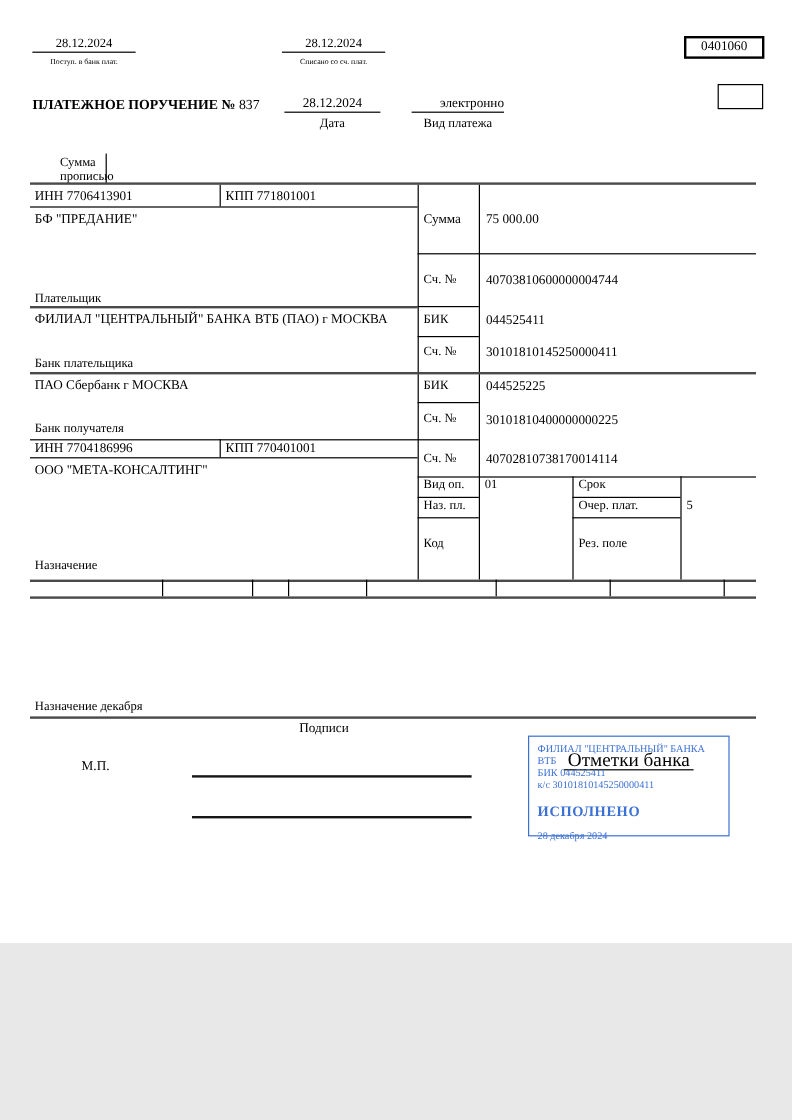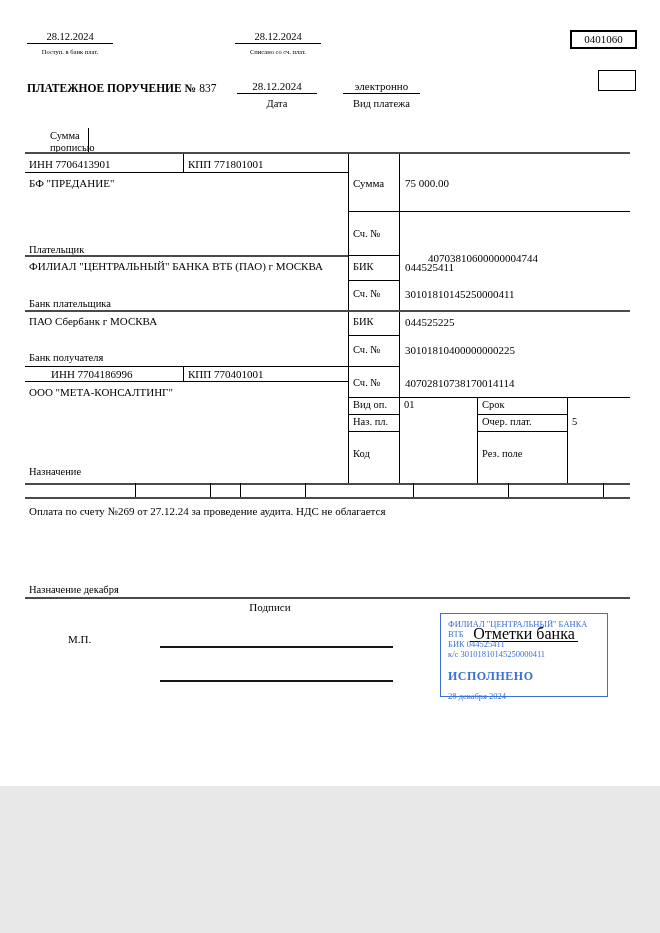--- a/index.html
+++ b/index.html
@@ -48,21 +48,21 @@
 
   <div class="box" style="left:570px;top:30px;width:63px;height:15px;font-size:11px;line-height:15px;">0401060</div>
 
   <div class="title" style="left:27px;top:82px;">
     <span>ПЛАТЕЖНОЕ ПОРУЧЕНИЕ №</span><span class="num">837</span>
   </div>
 
   <div class="ubox2" style="left:237px;top:80px;width:80px;">28.12.2024</div>
   <div class="ctr" style="left:237px;top:98px;width:80px;">Дата</div>
 
-  <div class="ubox2" style="left:343px;top:80px;width:77px;">электронно</div>
+  <div class="ubox2" style="left:343px;top:80px;width:77px;text-align:right;">электронно</div>
   <div class="ctr" style="left:330px;top:98px;width:103px;">Вид платежа</div>
 
   <div class="box" style="left:598px;top:70px;width:36px;height:19px;border-width:1.5px;"></div>
 
   <i class="vl" style="left:88px;top:128px;height:25px;"></i>
   <div class="t t10" style="left:27px;top:130px;width:56px;white-space:normal;line-height:11.5px;margin-left:23px;">Сумма прописью</div>
   <i class="hl thick" style="left:25px;top:152px;width:605px;"></i>
 
   <i class="vl" style="left:183px;top:154px;height:18px;"></i>
   <i class="vl" style="left:183px;top:366px;height:15px;"></i>
@@ -91,30 +91,30 @@
   <div class="t" style="left:188px;top:158px;">КПП 771801001</div>
   <div class="t" style="left:29px;top:177px;">БФ "ПРЕДАНИЕ"</div>
   <div class="t t10" style="left:29px;top:244px;">Плательщик</div>
 
   <div class="t" style="left:29px;top:260px;">ФИЛИАЛ "ЦЕНТРАЛЬНЫЙ" БАНКА ВТБ (ПАО) г МОСКВА</div>
   <div class="t t10" style="left:29px;top:298px;">Банк плательщика</div>
 
   <div class="t" style="left:29px;top:315px;">ПАО Сбербанк г МОСКВА</div>
   <div class="t t10" style="left:29px;top:352px;">Банк получателя</div>
 
-  <div class="t" style="left:29px;top:368px;margin-left:22px;">ИНН 7704186996</div>
+  <div class="t" style="left:29px;top:368px;">ИНН 7704186996</div>
   <div class="t" style="left:188px;top:368px;">КПП 770401001</div>
   <div class="t" style="left:29px;top:386px;">ООО "МЕТА-КОНСАЛТИНГ"</div>
   <div class="t t10" style="left:29px;top:466px;">Назначение</div>
 
   <div class="t" style="left:353px;top:177px;">Сумма</div>
   <div class="t" style="left:405px;top:177px;">75 000.00</div>
 
   <div class="t t10" style="left:353px;top:228px;">Сч. №</div>
-  <div class="t" style="left:428px;top:228px;margin-top:24px;">40703810600000004744</div>
+  <div class="t" style="left:405px;top:228px;">40703810600000004744</div>
 
   <div class="t t10" style="left:353px;top:261px;">БИК</div>
   <div class="t" style="left:405px;top:261px;">044525411</div>
 
   <div class="t t10" style="left:353px;top:288px;">Сч. №</div>
   <div class="t" style="left:405px;top:288px;">30101810145250000411</div>
 
   <div class="t t10" style="left:353px;top:316px;">БИК</div>
   <div class="t" style="left:405px;top:316px;">044525225</div>
 
@@ -137,21 +137,20 @@
 
   <i class="vl" style="left:135px;top:483px;height:14px;"></i>
   <i class="vl" style="left:210px;top:483px;height:14px;"></i>
   <i class="vl" style="left:240px;top:483px;height:14px;"></i>
   <i class="vl" style="left:305px;top:483px;height:14px;"></i>
   <i class="vl" style="left:413px;top:483px;height:14px;"></i>
   <i class="vl" style="left:508px;top:483px;height:14px;"></i>
   <i class="vl" style="left:603px;top:483px;height:14px;"></i>
   <i class="hl thick" style="left:25px;top:497px;width:605px;"></i>
 
-  <div class="t" style="left:29px;top:505px;">Оплата по счету №269 от 27.12.24 за проведение аудита. НДС не облагается</div>
   <div class="t t10" style="left:29px;top:584px;">Назначение декабря</div>
   <i class="hl thick" style="left:25px;top:597px;width:605px;"></i>
 
   <div class="ctr" style="left:200px;top:601px;width:140px;font-size:11px;">Подписи</div>
   <div class="ctr" style="left:454px;top:600px;width:140px;font-size:16px;margin-top:28px;">
     <span class="marks-u">Отметки банка</span>
   </div>
   <div class="t" style="left:68px;top:633px;">М.П.</div>
 
   <i class="sig" style="left:160px;top:646px;width:233px;"></i>

